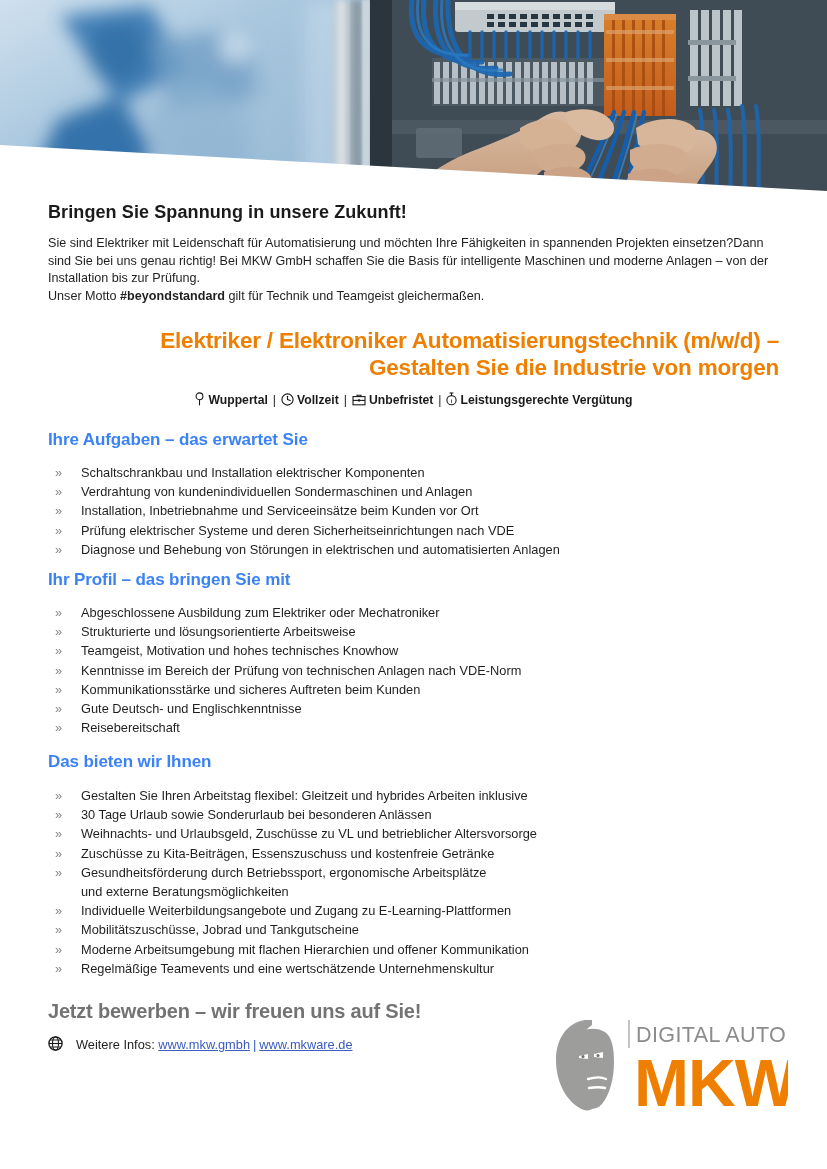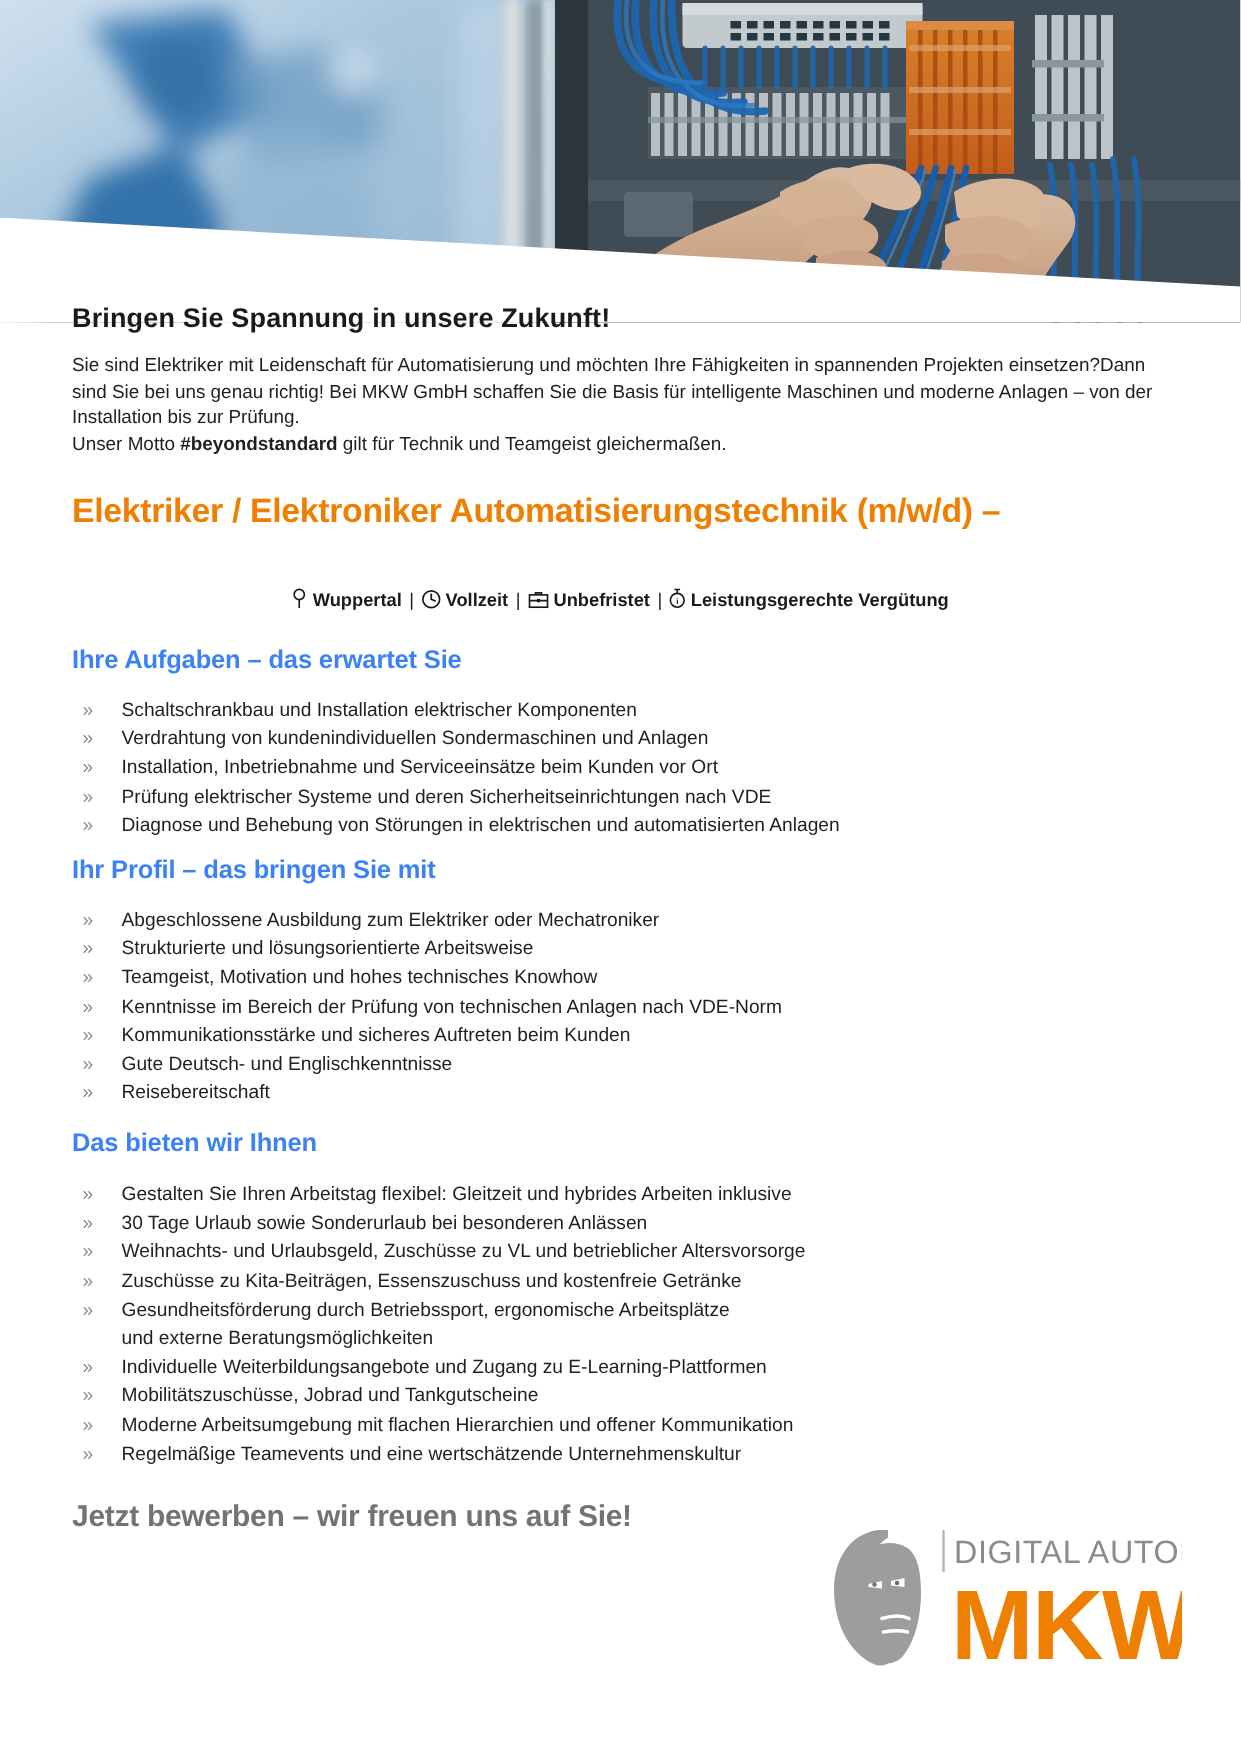--- a/index.html
+++ b/index.html
@@ -35,21 +35,21 @@
     font-size:18px; font-weight:bold; color:#1a1a1a; letter-spacing:.1px;
   }
   .intro-body {
     position:absolute; left:48px; top:235px; width:722px;
     font-size:12.6px; line-height:17.5px; color:#1f1f1f;
   }
   .intro-body b { font-weight:bold; }
 
   .job-title {
     position:absolute; left:48px; top:327px; width:731px;
-    text-align:left; color:#ee7f00;
+    text-align:right; color:#ee7f00;
     font-size:22.5px; font-weight:bold; line-height:27px; letter-spacing:-.2px;
   }
 
   .meta {
     position:absolute; left:48px; top:392px; width:731px;
     text-align:center; font-size:12.2px; font-weight:bold; color:#1a1a1a;
   }
   .meta .mi { display:inline-block; white-space:nowrap; }
   .meta .ico { display:inline-block; vertical-align:-2px; margin-right:3px; }
   .meta .sep { display:inline-block; padding:0 5px; font-weight:normal; }
@@ -310,20 +310,21 @@
 
     <div class="intro-body">
       <span>Sie sind Elektriker mit Leidenschaft für Automatisierung und möchten Ihre Fähigkeiten in spannenden Projekten</span>
       <span>einsetzen?Dann sind Sie bei uns genau richtig! Bei MKW GmbH schaffen Sie die Basis für intelligente Maschinen und</span>
       <span>moderne Anlagen – von der Installation bis zur Prüfung.</span><br>
       <span>Unser Motto </span><b>#beyondstandard</b><span> gilt für Technik und Teamgeist gleichermaßen.</span>
     </div>
 
     <h1 class="job-title">
       <span>Elektriker / Elektroniker Automatisierungstechnik (m/w/d) –</span><br>
+      <span>Gestalten Sie die Industrie von morgen</span>
     </h1>
 
     <div class="meta">
       <span class="mi">
         <span class="ico">
           <svg width="11" height="14" viewBox="0 0 11 14" aria-hidden="true">
             <path d="M5.5 0.7C3.2 0.7 1.5 2.4 1.5 4.5c0 1.6 1.3 3 2.6 4.1v4.6h0.9V8.6C6.3 7.5 9.5 6.1 9.5 4.5 9.5 2.4 7.8 0.7 5.5 0.7z" fill="none" stroke="#1a1a1a" stroke-width="0"></path>
             <circle cx="5.5" cy="4.3" r="3.4" fill="none" stroke="#1a1a1a" stroke-width="1.1"></circle>
             <line x1="5.5" y1="7.6" x2="5.5" y2="13.4" stroke="#1a1a1a" stroke-width="1.1"></line>
           </svg>
@@ -450,20 +451,33 @@
         </div>
       <div class="bl">
           <span class="mk">»</span>
           <span class="cont">Regelmäßige Teamevents und eine wertschätzende Unternehmenskultur</span>
         </div>
     </div>
 
     <div class="apply-title">Jetzt bewerben – wir freuen uns auf Sie!</div>
 
     <div class="contact">
+      <div class="crow">
+        <span class="cico">
+          <svg width="15" height="15" viewBox="0 0 15 15" aria-hidden="true">
+            <circle cx="7.5" cy="7.5" r="6.6" fill="none" stroke="#1a1a1a" stroke-width="1.3"></circle>
+            <ellipse cx="7.5" cy="7.5" rx="3" ry="6.6" fill="none" stroke="#1a1a1a" stroke-width="1.1"></ellipse>
+            <line x1="1" y1="7.5" x2="14" y2="7.5" stroke="#1a1a1a" stroke-width="1.1"></line>
+            <line x1="2.2" y1="4" x2="12.8" y2="4" stroke="#1a1a1a" stroke-width="1"></line>
+            <line x1="2.2" y1="11" x2="12.8" y2="11" stroke="#1a1a1a" stroke-width="1"></line>
+          </svg>
+        </span>
+        <span>Weitere Infos:</span>
+        <a class="lnk" href="#">www.mkw.gmbh</a><span class="bar">|</span><a class="lnk" href="#">www.mkware.de</a>
+      </div>
     </div>
 
     <div class="logo">
       <svg viewBox="0 0 240 98" width="240" height="98" aria-hidden="true">
 
         <g fill="#9d9d9c">
           <path d="M37 4 C 18 7 8 24 8 44 C 8 68 20 88 36 94 C 40 95 44 94 46 91
                    L 46 84 C 34 78 27 62 27 46 C 27 30 33 16 44 9 L 44 4 Z"></path>
           <path d="M24 22 C 33 12 48 10 57 16 C 64 21 66 32 66 46 C 66 62 62 78 54 88
                    C 48 95 38 94 33 88 C 24 78 20 62 20 46 C 20 35 21 27 24 22 Z"></path>

